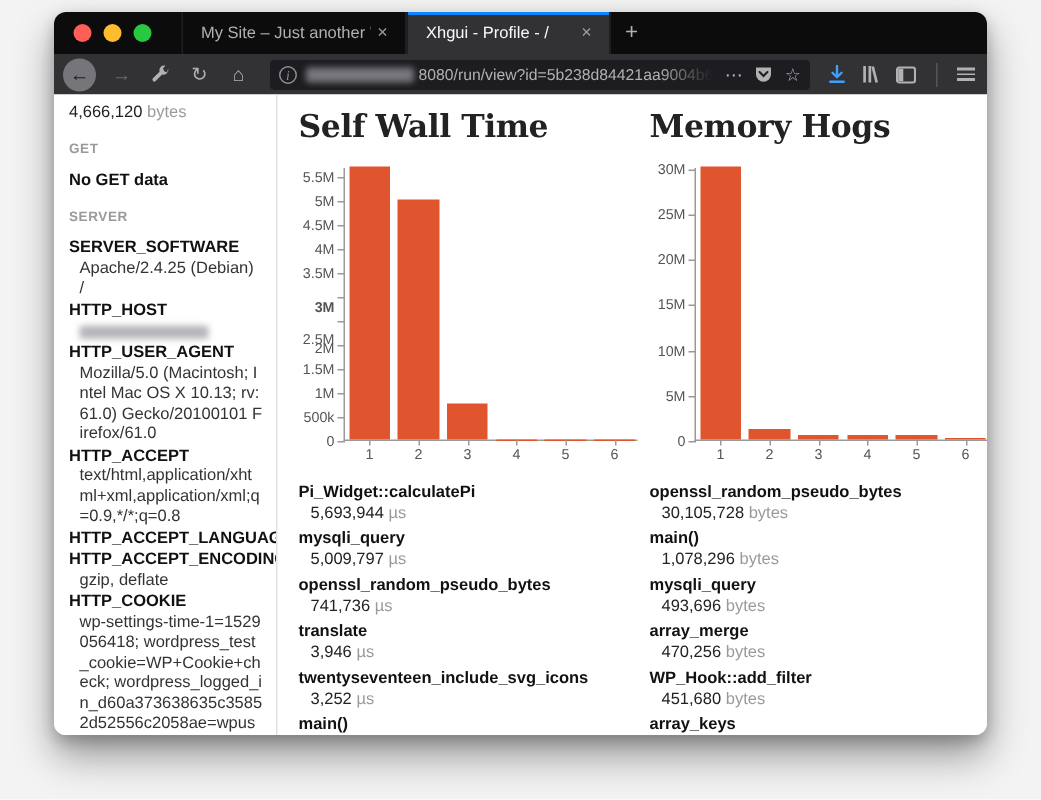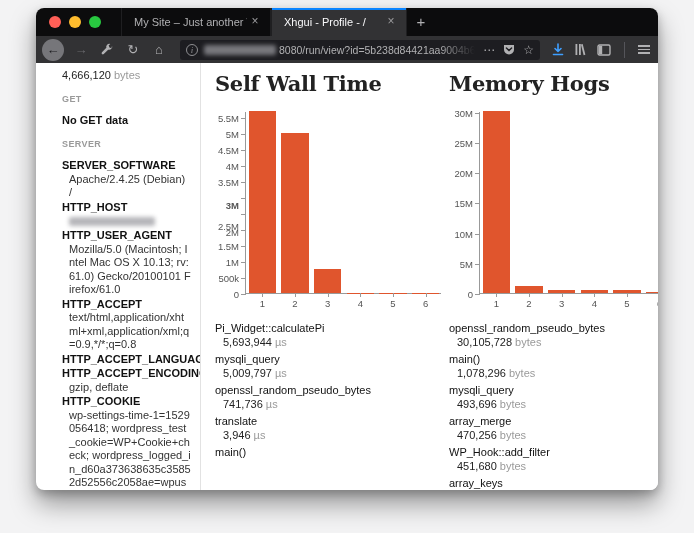--- a/index.html
+++ b/index.html
@@ -73,21 +73,21 @@
   }
   .url-text { white-space: nowrap; overflow: hidden; flex: 1; min-width: 0;
     -webkit-mask-image: linear-gradient(90deg,#000 80%,transparent 98%);
             mask-image: linear-gradient(90deg,#000 80%,transparent 98%); }
   .url-actions { display: flex; align-items: center; gap: 8px; flex: none; margin-left: 4px; }
   .url-actions span { color: #b1b1b3; font-size: 12px; line-height: 1; }
   .toolbar .right-icons { display: flex; align-items: center; gap: 9px; flex: none; margin-left: 2px; }
   .vdiv { width: 1px; height: 16px; background: #55555a; margin: 0 4px; }
   .hamburger span { display: block; width: 12px; height: 1.6px; background: #b1b1b3; margin: 2px 0; }
   
-  .content { display: flex; height: 427px; background: #fff; margin-left: 16px; }
+  .content { display: flex; height: 427px; background: #fff; }
   .sidebar {
     width: 149px; flex: none; border-right: 1px solid #e2e2e2;
     padding: 6px 9px 0 10px; font-size: 11px; color: #333; overflow: hidden;
     line-height: 13.5px;
   }
   .sb-topline { color: #222; }
   .sb-unit { color: #9a9a9a; }
   .sb-heading {
     font-size: 9px; font-weight: bold; color: #9a9a9a; letter-spacing: .4px;
     margin: 10px 0 8px;
@@ -115,21 +115,21 @@
     position: absolute; right: 100%; margin-right: 7px; width: 34px; text-align: right;
     font-size: 9.5px; color: #555;
   }
   .ytick-mark { position: absolute; left: -5px; width: 5px; height: 1px; background: #999; }
   .xtick-label { position: absolute; top: 100%; margin-top: 5px; text-align: center;
     font-size: 9.5px; color: #555; }
   .xtick-mark { position: absolute; top: 100%; width: 1px; height: 4px; background: #999; }
   
   .fnlist { list-style: none; margin-top: 27px; font-size: 11px; line-height: 14px; }
   .fnlist li { margin-bottom: 3px; }
-  .fn-name { font-weight: normal; color: #111; text-decoration: none; display: block;
+  .fn-name { font-weight: bold; color: #111; text-decoration: none; display: block;
     white-space: nowrap; }
   .fn-value { padding-left: 8px; color: #222; }
   .fn-unit { color: #9a9a9a; }
   
   svg.icon { display: block; }
 </style>
 </head>
 <body>
 
 <div class="window">
@@ -297,20 +297,24 @@
             </li>
             <li>
               <a class="fn-name" href="#">openssl_random_pseudo_bytes</a>
               <div class="fn-value"><span>741,736</span><span class="fn-unit"> µs</span></div>
             </li>
             <li>
               <a class="fn-name" href="#">translate</a>
               <div class="fn-value"><span>3,946</span><span class="fn-unit"> µs</span></div>
             </li>
             <li>
+              <a class="fn-name" href="#">twentyseventeen_include_svg_icons</a>
+              <div class="fn-value"><span>3,252</span><span class="fn-unit"> µs</span></div>
+            </li>
+            <li>
               <a class="fn-name" href="#">main()</a>
             </li>
           </ul>
       </section>
       <section class="chart-col" id="chart-1">
         <h2 class="chart-title">Memory Hogs</h2>
         <div class="chart-wrap">
             <div class="plot">
               <div class="ytick-label" style="top: 177px;">0</div>
               <div class="ytick-mark" style="top: 182px;"></div>

